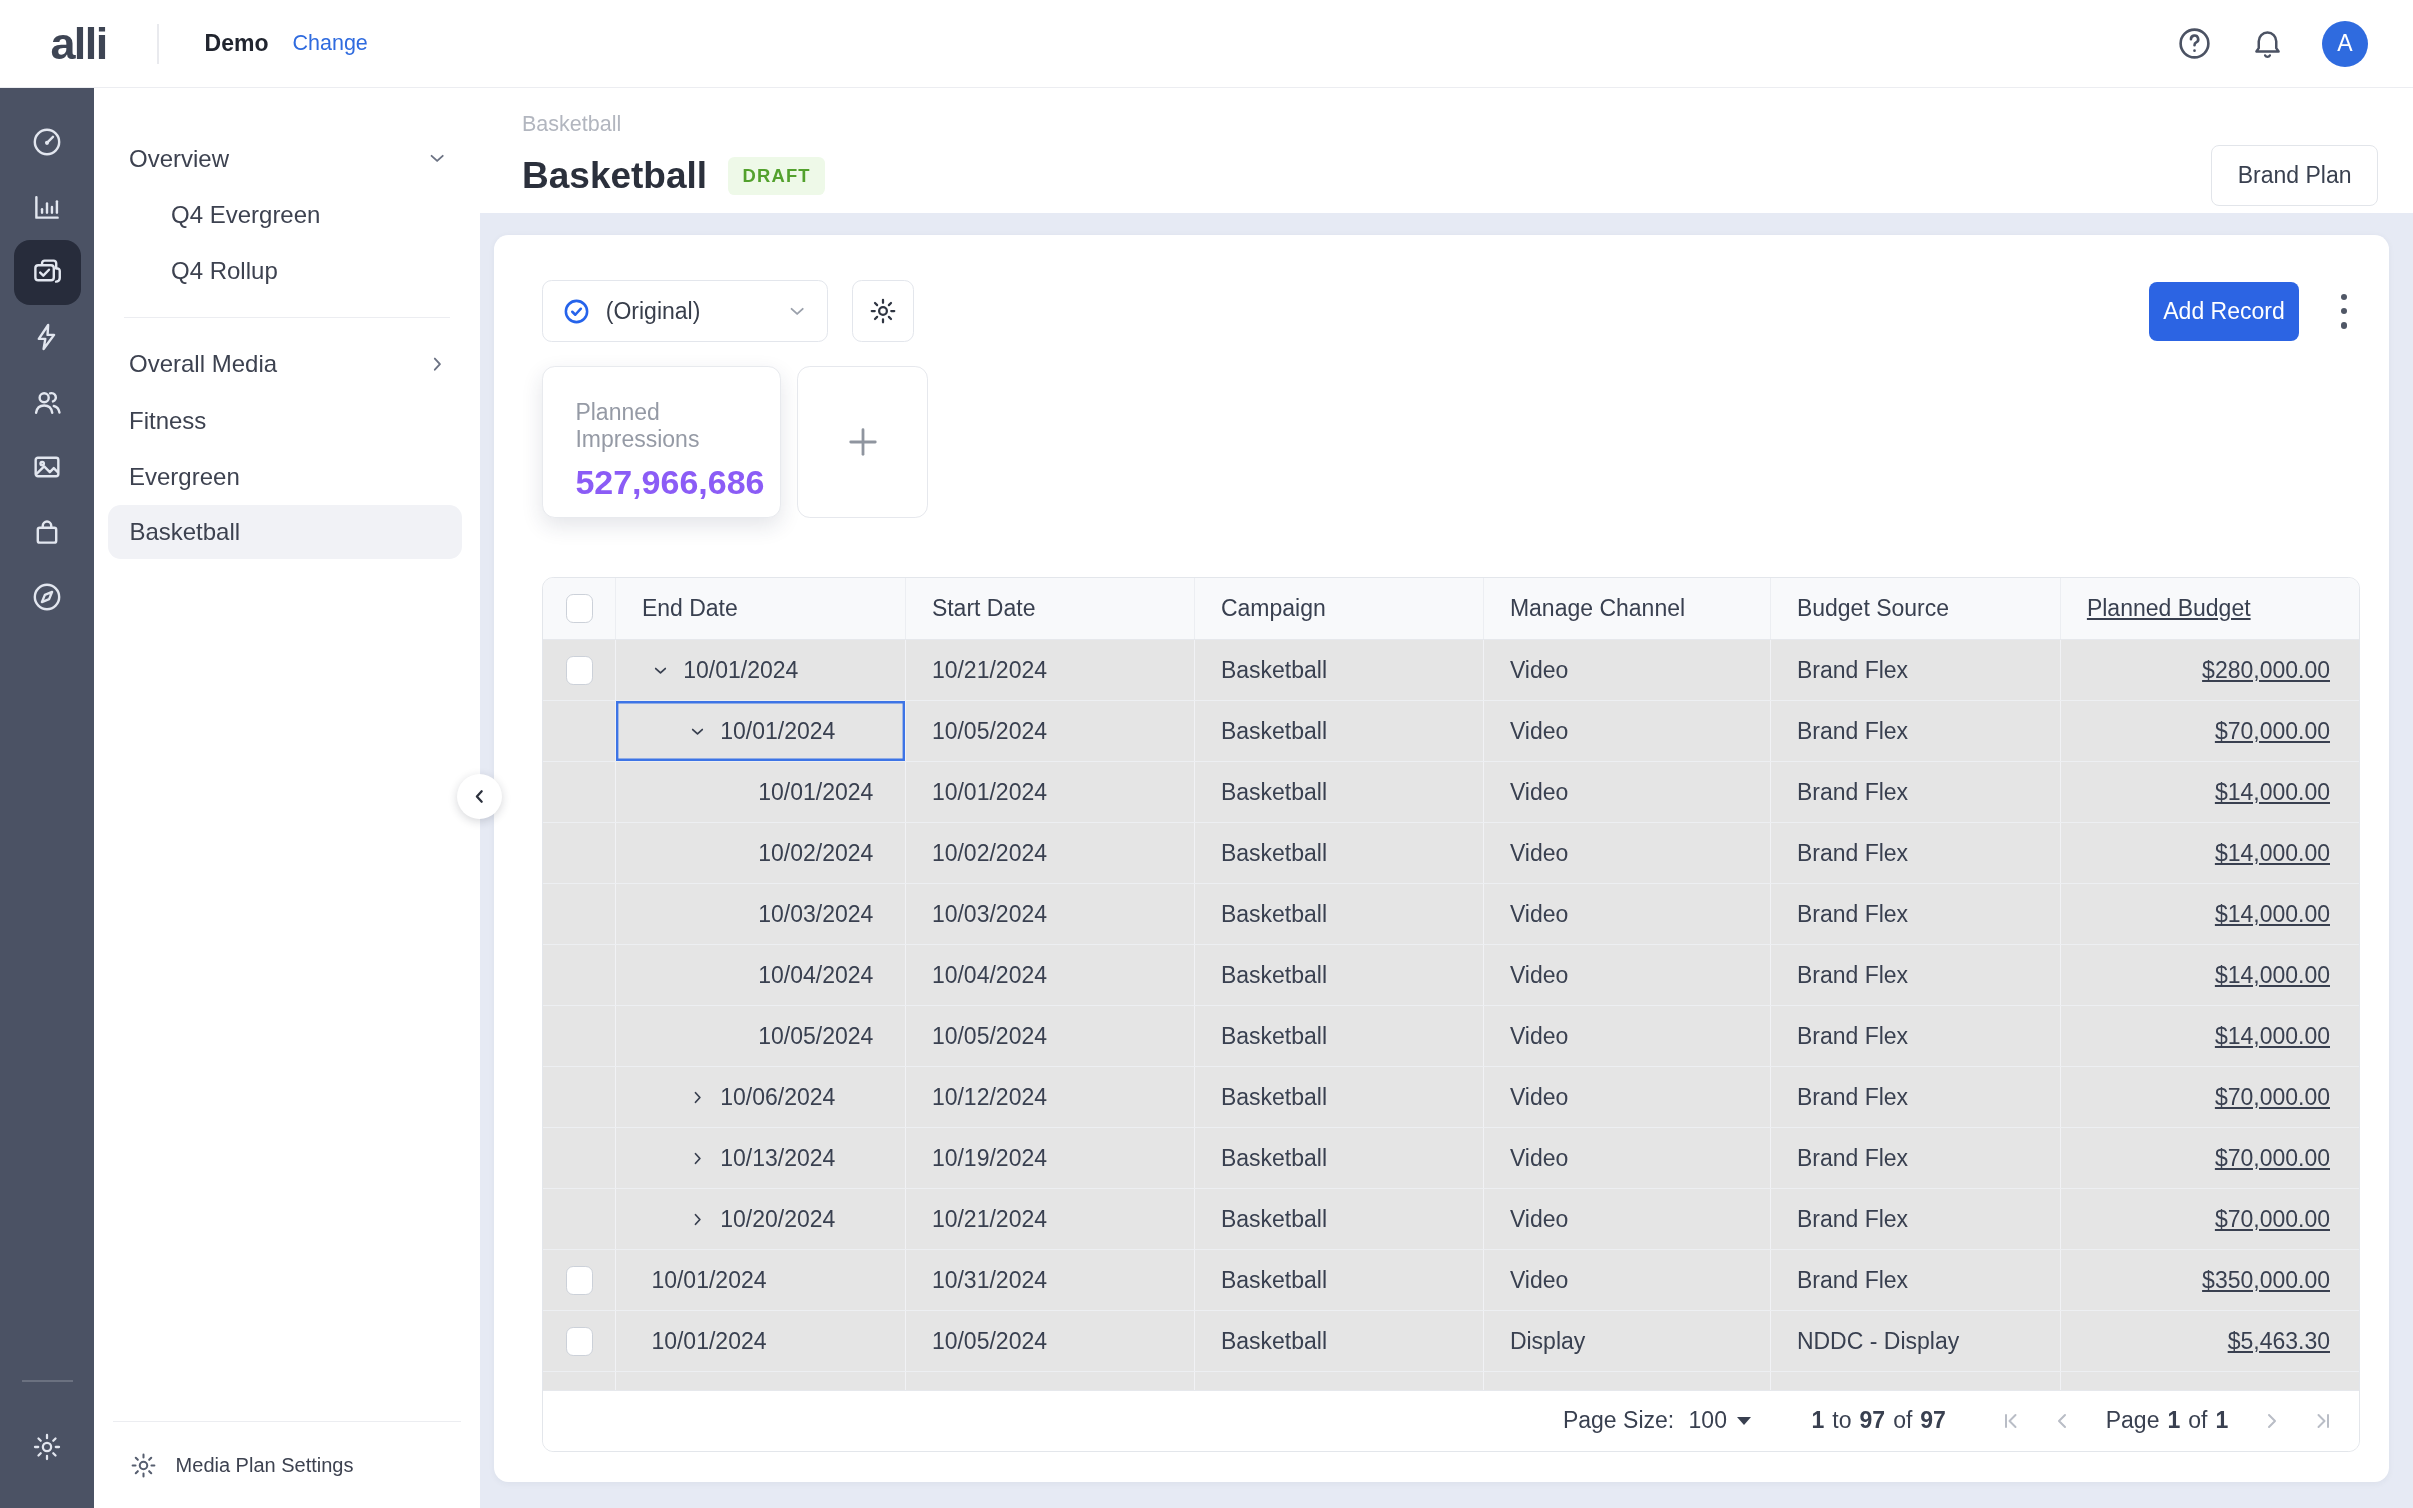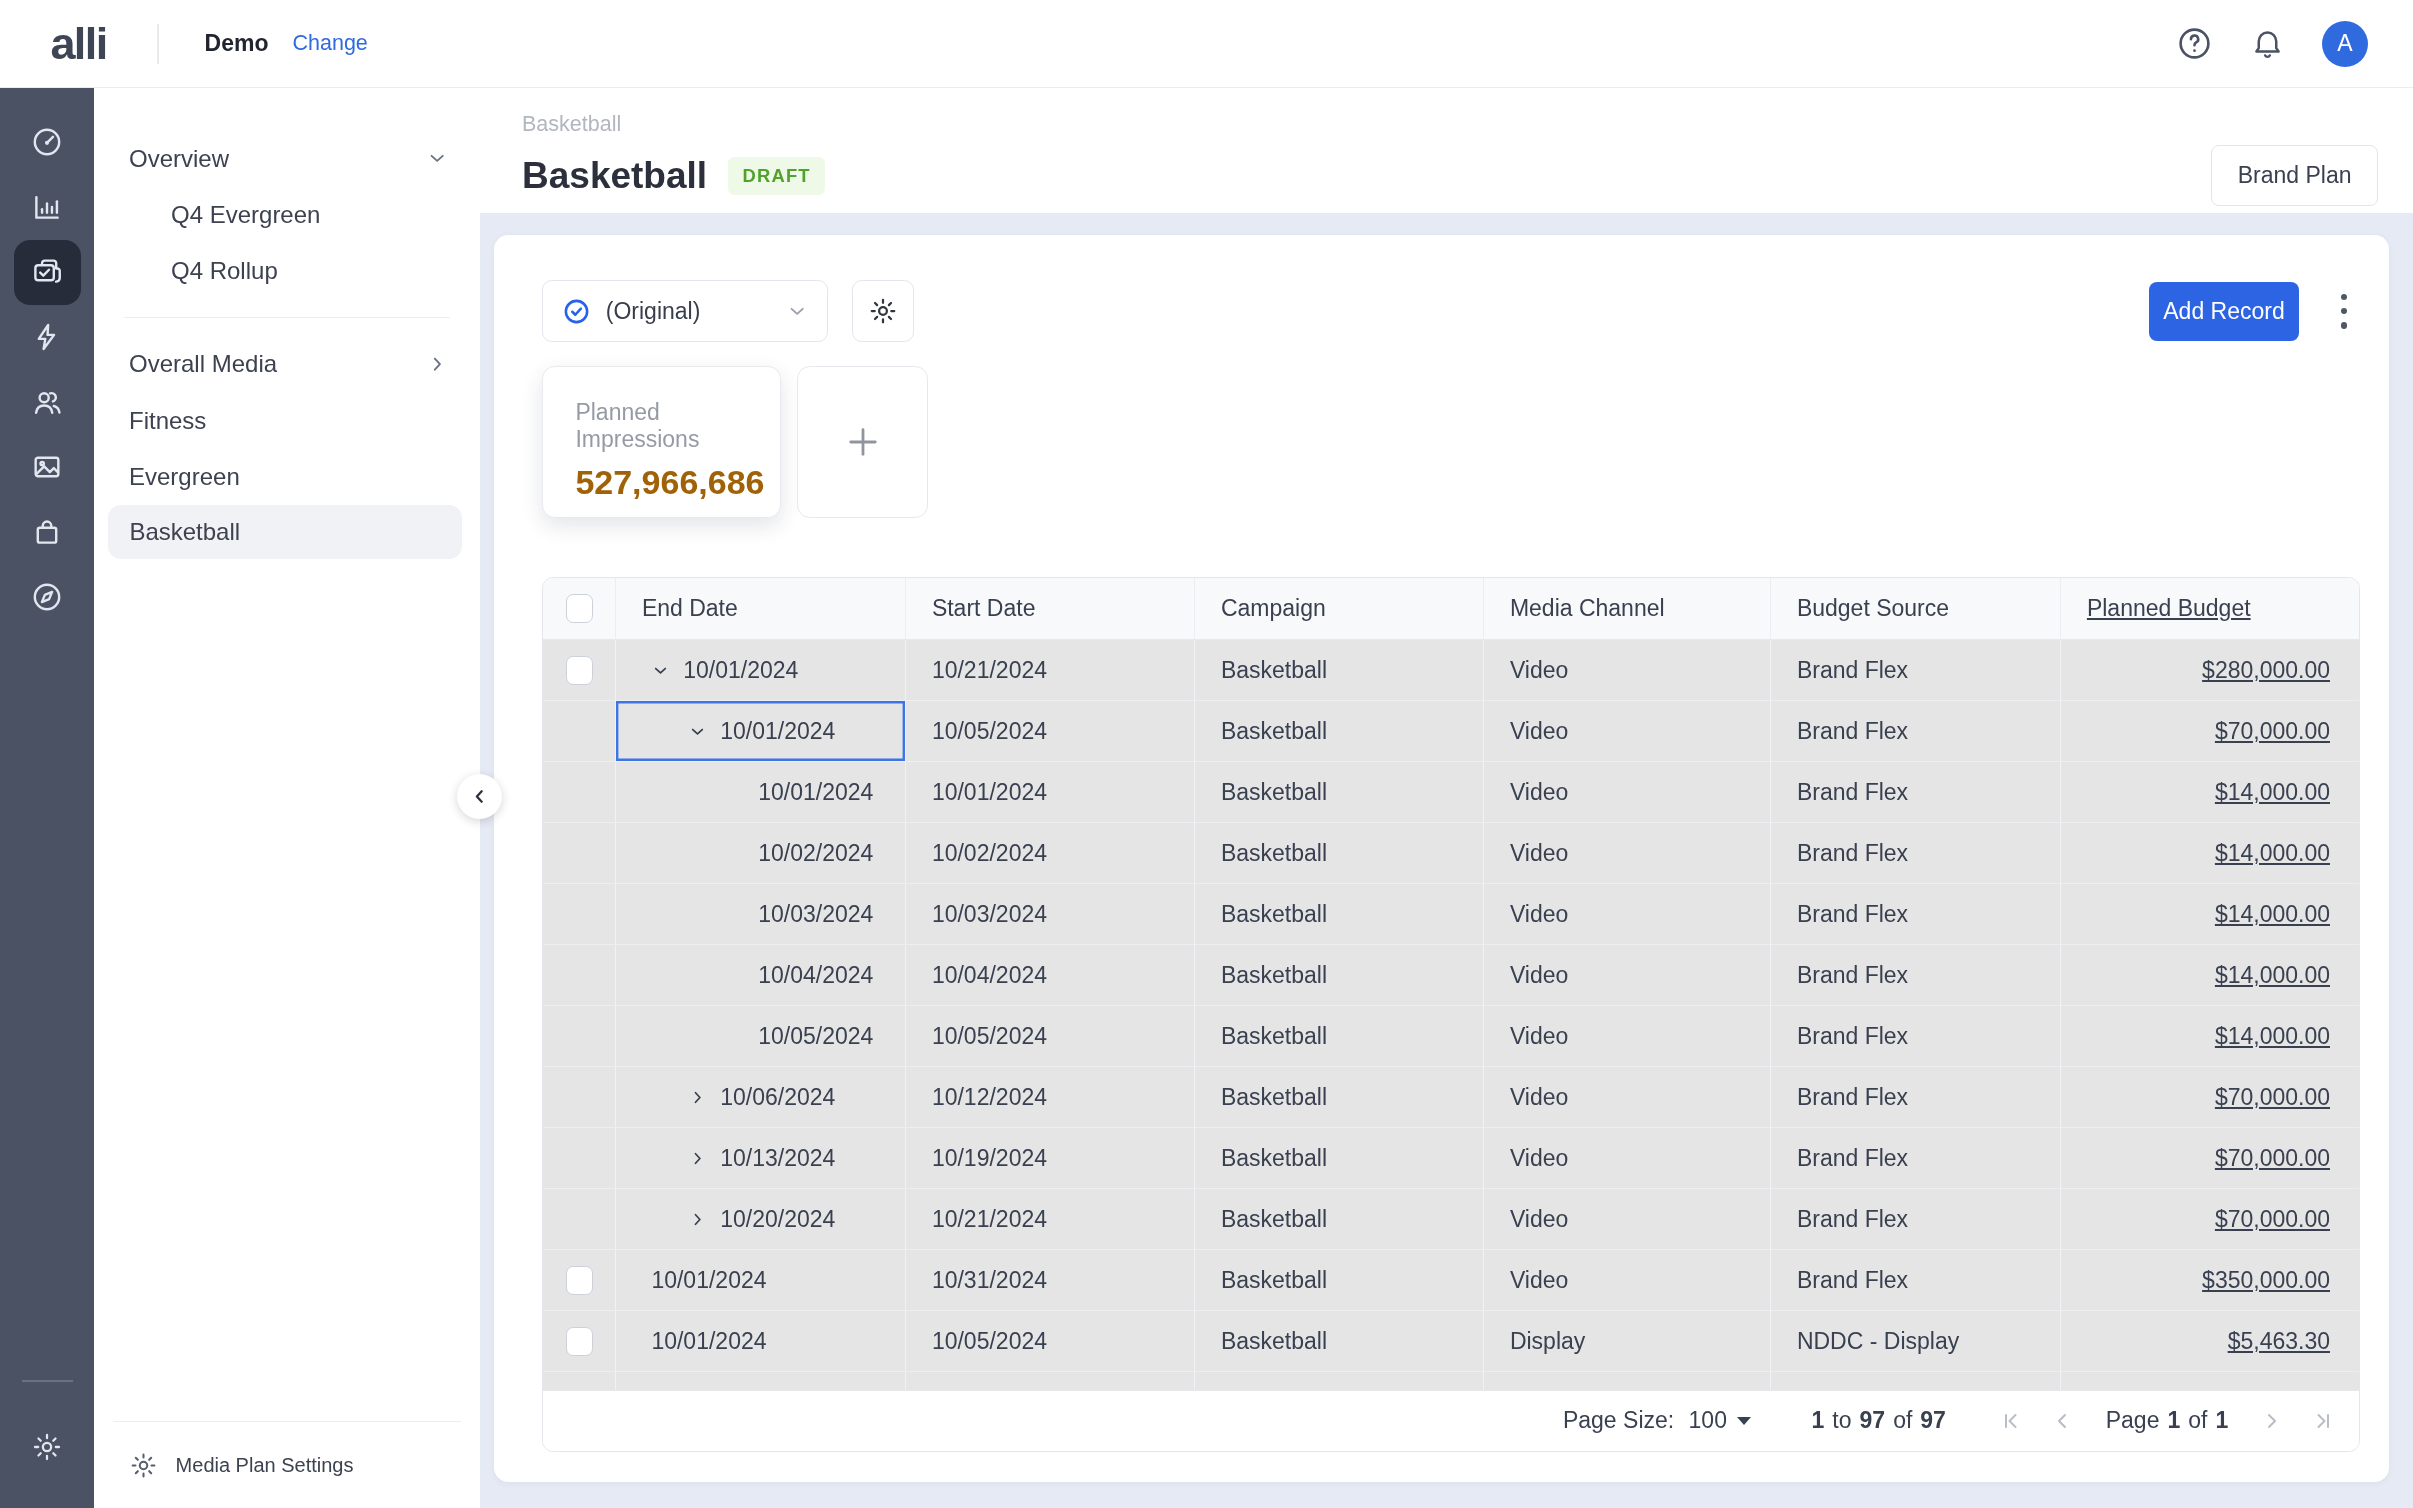--- a/index.html
+++ b/index.html
@@ -57,21 +57,21 @@
   .version-select .dd-chev { margin-left:auto; color:#9aa0ab; }
   .gear-btn { width:62px; height:62px; border:1.6px solid #e3e6ec; border-radius:9.6px; margin-left:24px; display:flex; align-items:center; justify-content:center; color:#2f3542; cursor:pointer; }
   .toolbar .spacer { flex:1; }
   .add-btn { width:150px; height:59px; background:#2c64e3; border:none; border-radius:8px; color:#fff; font-size:23px; font-weight:500; display:flex; align-items:center; justify-content:center; cursor:pointer; }
   .kebab { margin-left:29px; width:32px; display:flex; flex-direction:column; align-items:center; gap:8px; cursor:pointer; }
   .kebab i { width:6.4px; height:6.4px; border-radius:50%; background:#505766; }
 
   .metric-row { display:flex; gap:16px; margin-top:24px; }
   .metric-card { width:239px; height:152px; background:#fff; border:0.8px solid #e8eaee; border-radius:12.8px; box-shadow:0 8px 21px rgba(35,45,70,0.12); padding:32px 0 0 32px; cursor:pointer; }
   .metric-label { font-size:23px; color:#959aa5; }
-  .metric-value { font-size:34px; font-weight:700; color:#a16207; margin-top:9.6px; }
+  .metric-value { font-size:34px; font-weight:700; color:#8b5cf6; margin-top:9.6px; }
   .plus-card { width:131px; height:152px; border:1.6px solid #e6e8ed; border-radius:12.8px; display:flex; align-items:center; justify-content:center; color:#8f959f; cursor:pointer; }
 
   
   .table-wrap { margin-top:59px; border:1.6px solid #e3e6eb; border-radius:11.2px; overflow:hidden; background:#fff; }
   .grid-row { display:grid; grid-template-columns:73px 290px 289px 289px 287px 290px 1fr; }
   .thead { background:#f8f9fb; height:62px; border-bottom:1.6px solid #e6e8ec; }
   .th { display:flex; align-items:center; padding-left:25.5px; font-size:23px; color:#394050; border-right:1.6px solid #eceef2; }
   .th:last-child, .td:last-child { border-right:none;text-decoration:underline; }
   .trow { height:61px; background:#e5e5e5; border-bottom:1.6px solid #edeff2; }
   .trow.sliver { height:17.6px; border-bottom:none; }
@@ -303,21 +303,21 @@
         </div>
 
         <div class="table-wrap">
           <div class="grid-row thead">
             <div class="th cbcell">
                 <span class="checkbox"></span>
               </div>
             <div class="th">End Date</div>
             <div class="th">Start Date</div>
             <div class="th">Campaign</div>
-            <div class="th">Media Channel</div>
+            <div class="th">Manage Channel</div>
             <div class="th">Budget Source</div>
             <div class="th">Planned Budget</div>
           </div>
 
           <div>
               <div class="grid-row trow">
                 <div class="td cbcell">
                   <span class="checkbox"></span>
                 </div>
                 <div class="td start lvl0">

